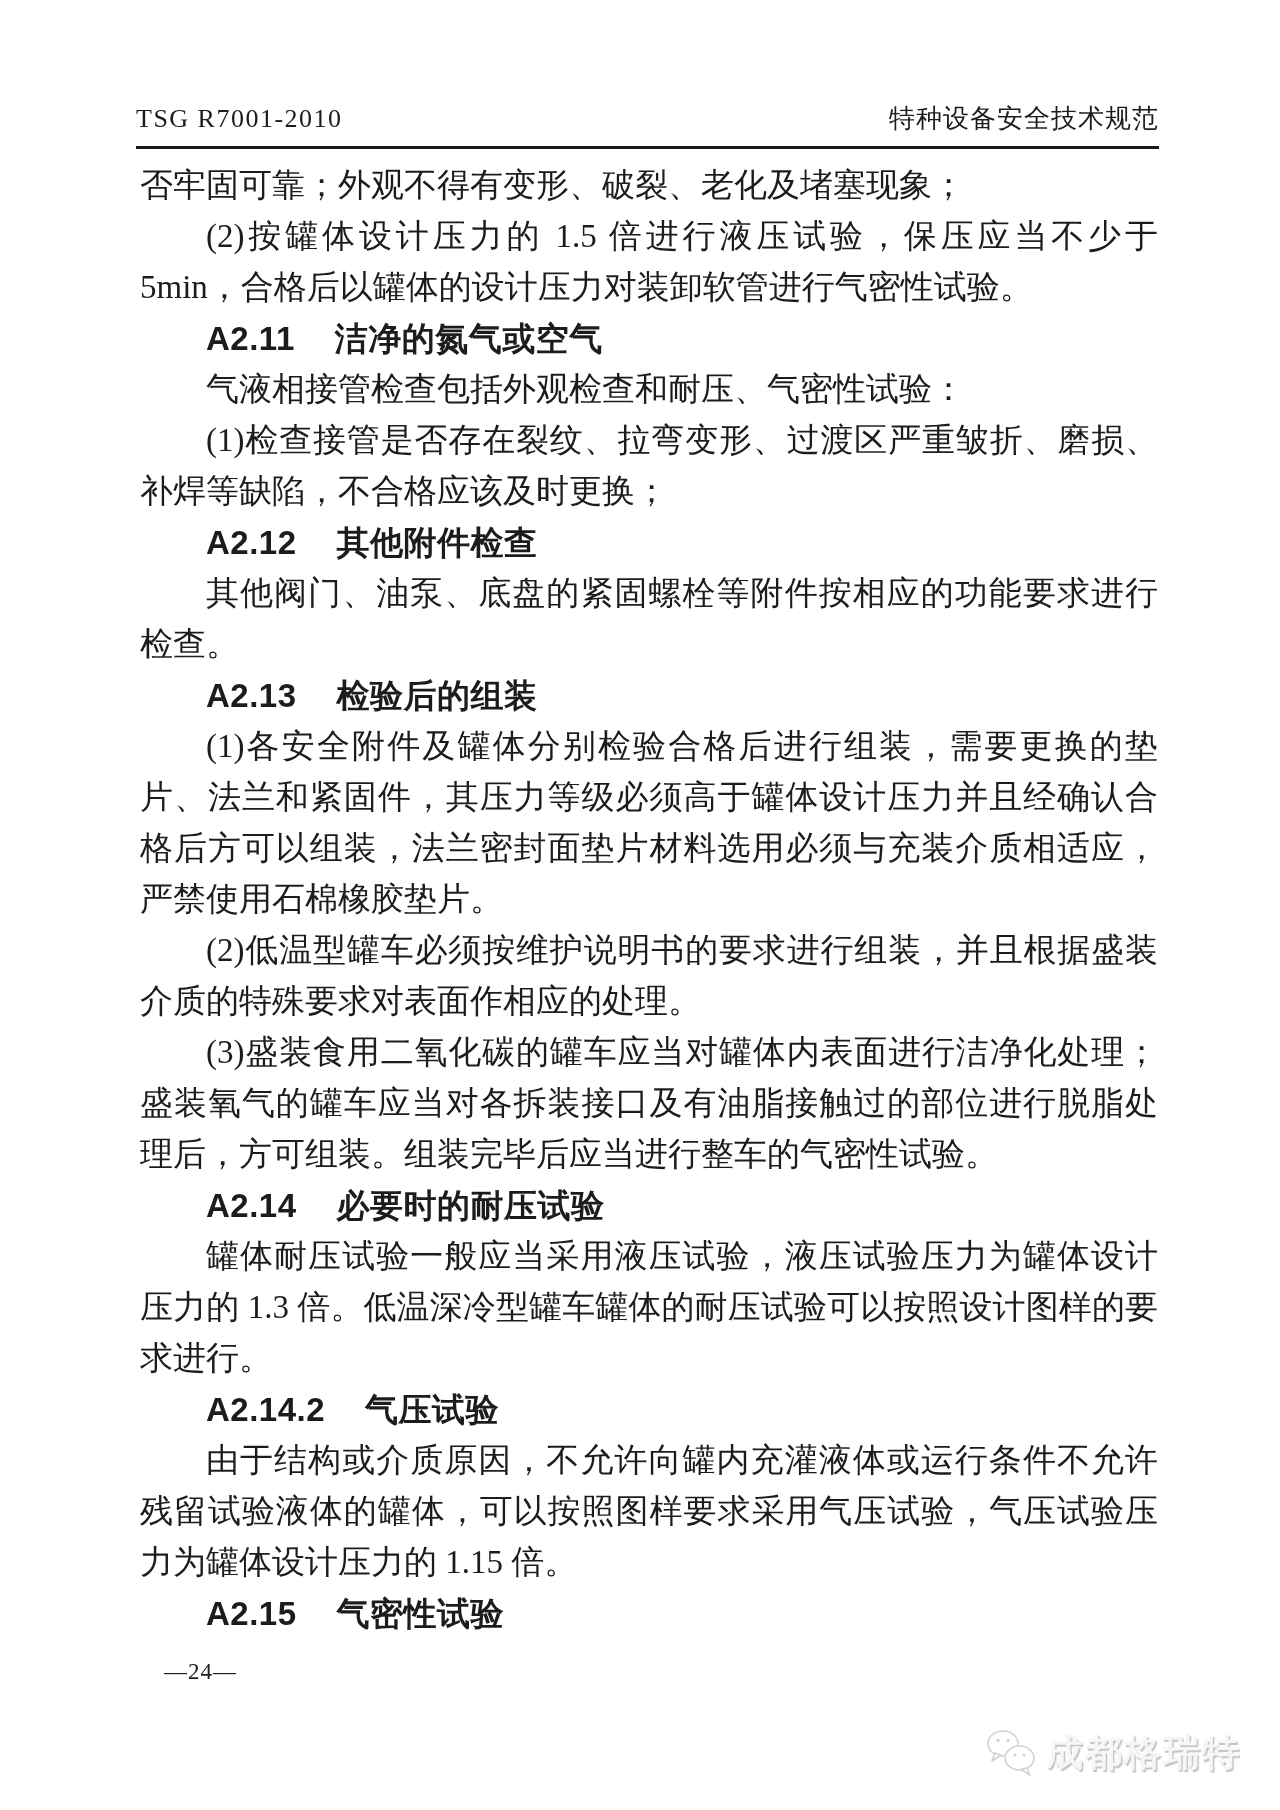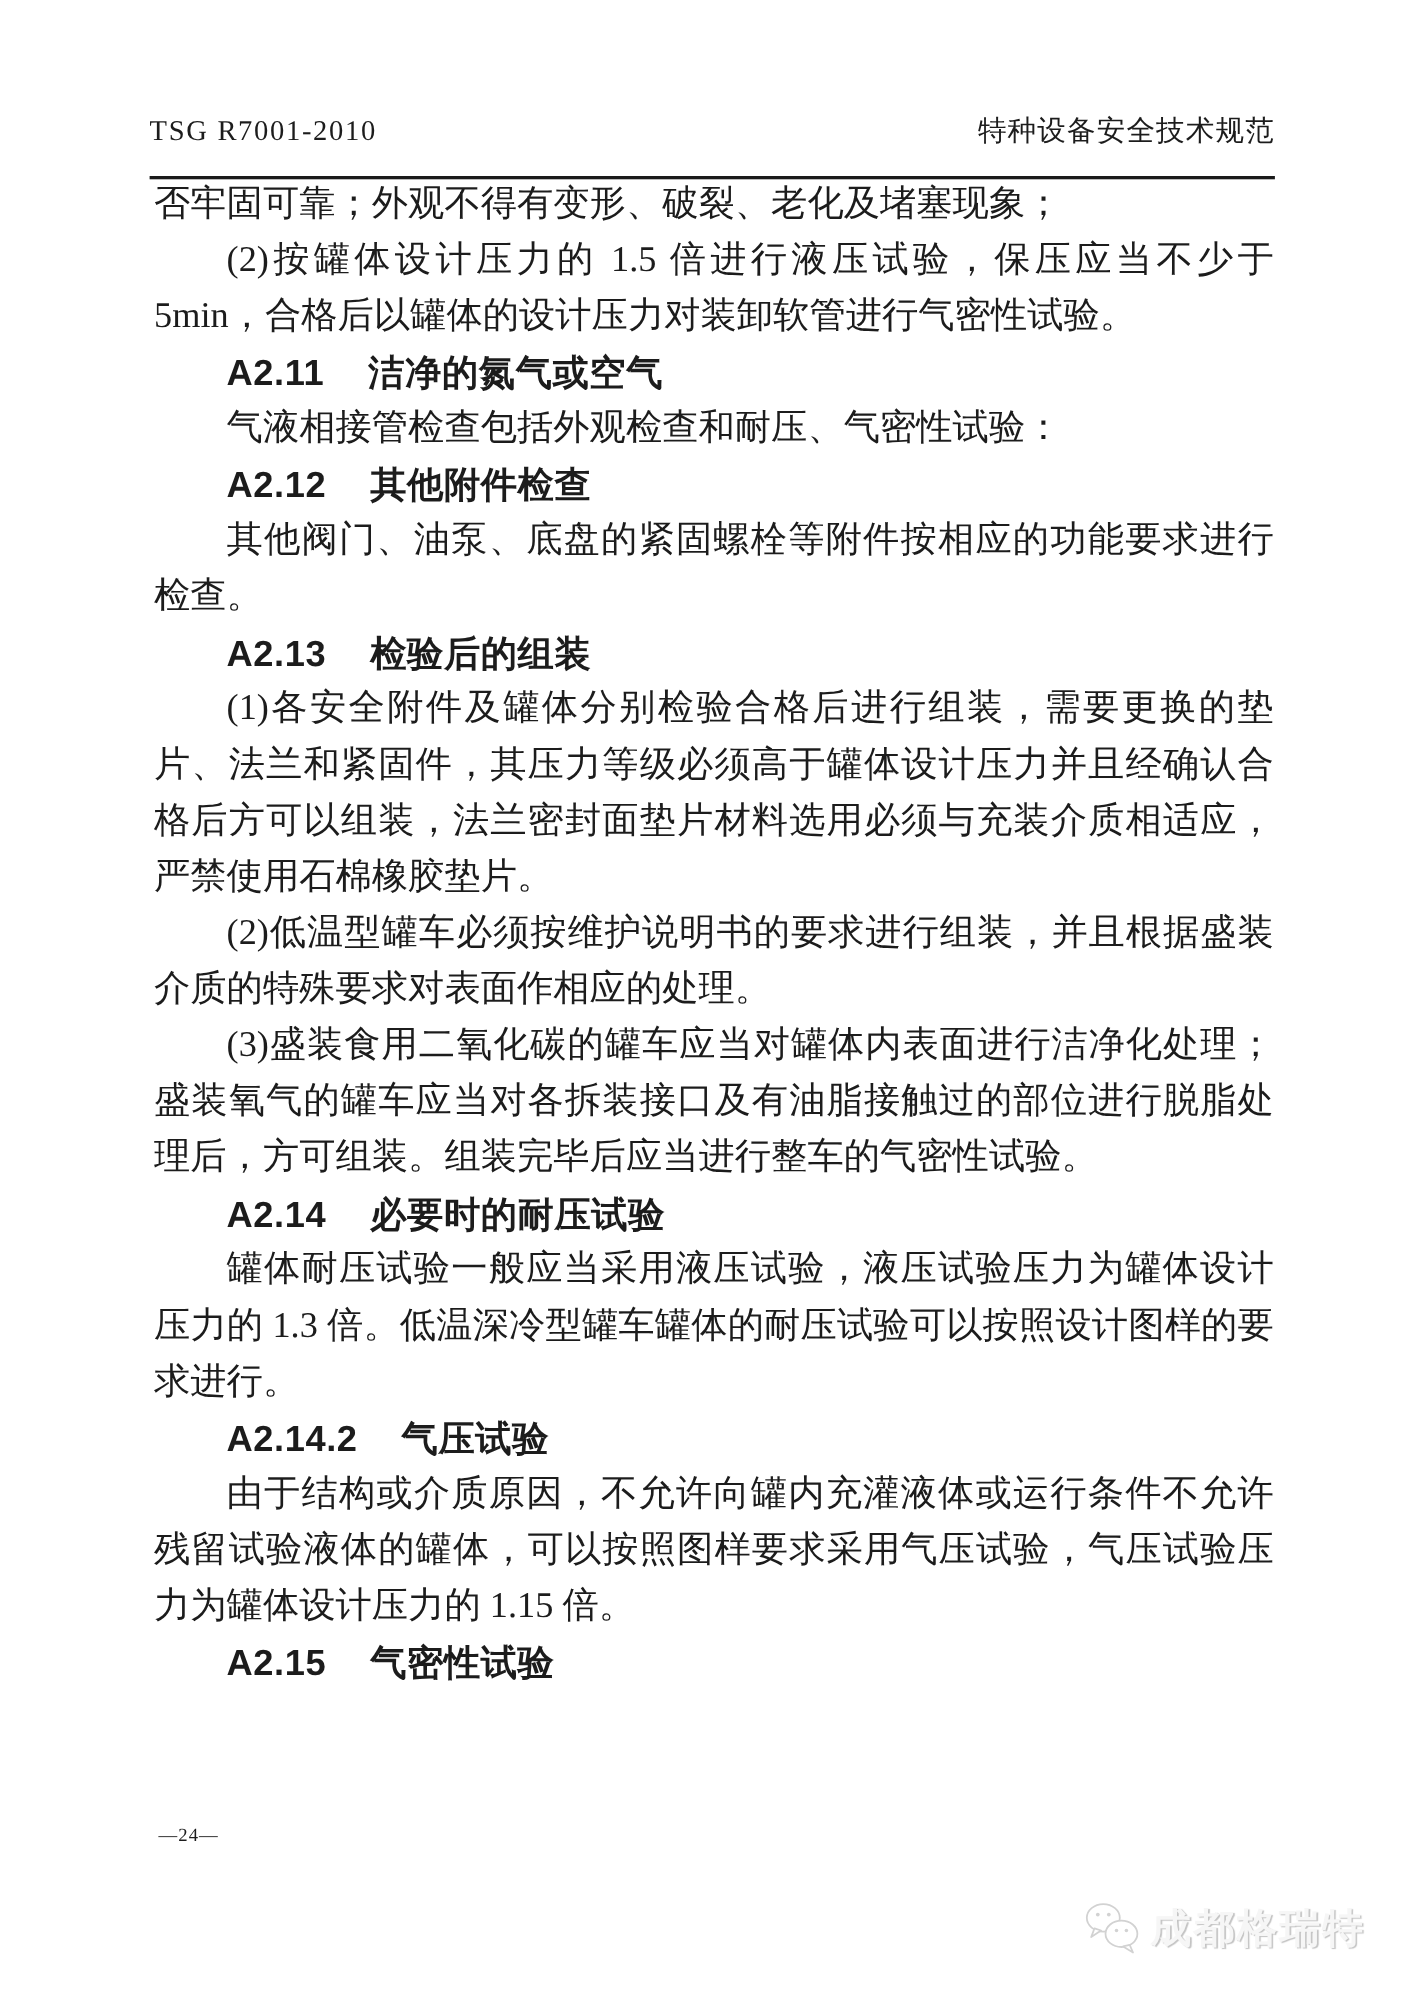--- a/index.html
+++ b/index.html
@@ -15,21 +15,21 @@
   .page-header {
     position: absolute;
     left: 136px;
     top: 103px;
     width: 1023px;
     display: flex;
     justify-content: space-between;
     align-items: flex-end;
     font-size: 26px;
     line-height: 32px;
-    padding-bottom: 25px;
+    padding-bottom: 11px;
     border-bottom: 3px solid #1a1a1a;
   }
   .doc-code { letter-spacing: 1.5px; }
   .doc-title { font-weight: 500; letter-spacing: 1px; }
   .doc-body {
     position: absolute;
     left: 140px;
     top: 160px;
     width: 1018px;
     font-size: 33px;
@@ -41,23 +41,23 @@
   .heading {
     margin: 0;
     text-indent: 2em;
     font-family: "Liberation Sans", "DejaVu Sans", sans-serif;
     font-weight: 600;
     letter-spacing: 0.5px;
   }
   .heading .hnum { margin-right: 40px; }
   .page-number {
     position: absolute;
-    left: 144px;
+    left: 164px;
     top: 1659px;
-    font-size: 17px;
+    font-size: 23px;
     letter-spacing: 1px;
   }
   .watermark {
     position: absolute;
     right: 39px;
     top: 1728px;
     display: flex;
     align-items: flex-start;
     gap: 7px;
   }
@@ -79,20 +79,21 @@
   <header class="page-header">
     <span class="doc-code">TSG R7001-2010</span>
     <span class="doc-title">特种设备安全技术规范</span>
   </header>
 
   <main class="doc-body">
       <p class="para cont">否牢固可靠；外观不得有变形、破裂、老化及堵塞现象；</p>
       <p class="para">(2)按罐体设计压力的 1.5 倍进行液压试验，保压应当不少于 5min，合格后以罐体的设计压力对装卸软管进行气密性试验。</p>
       <p class="heading"><span class="hnum">A2.11</span><span>洁净的氮气或空气</span></p>
       <p class="para">气液相接管检查包括外观检查和耐压、气密性试验：</p>
+      <p class="para">(1)检查接管是否存在裂纹、拉弯变形、过渡区严重皱折、磨损、补焊等缺陷，不合格应该及时更换；</p>
       <p class="heading"><span class="hnum">A2.12</span><span>其他附件检查</span></p>
       <p class="para">其他阀门、油泵、底盘的紧固螺栓等附件按相应的功能要求进行检查。</p>
       <p class="heading"><span class="hnum">A2.13</span><span>检验后的组装</span></p>
       <p class="para">(1)各安全附件及罐体分别检验合格后进行组装，需要更换的垫片、法兰和紧固件，其压力等级必须高于罐体设计压力并且经确认合格后方可以组装，法兰密封面垫片材料选用必须与充装介质相适应，严禁使用石棉橡胶垫片。</p>
       <p class="para">(2)低温型罐车必须按维护说明书的要求进行组装，并且根据盛装介质的特殊要求对表面作相应的处理。</p>
       <p class="para">(3)盛装食用二氧化碳的罐车应当对罐体内表面进行洁净化处理；盛装氧气的罐车应当对各拆装接口及有油脂接触过的部位进行脱脂处理后，方可组装。组装完毕后应当进行整车的气密性试验。</p>
       <p class="heading"><span class="hnum">A2.14</span><span>必要时的耐压试验</span></p>
       <p class="para">罐体耐压试验一般应当采用液压试验，液压试验压力为罐体设计压力的 1.3 倍。低温深冷型罐车罐体的耐压试验可以按照设计图样的要求进行。</p>
       <p class="heading"><span class="hnum">A2.14.2</span><span>气压试验</span></p>
       <p class="para">由于结构或介质原因，不允许向罐内充灌液体或运行条件不允许残留试验液体的罐体，可以按照图样要求采用气压试验，气压试验压力为罐体设计压力的 1.15 倍。</p>

